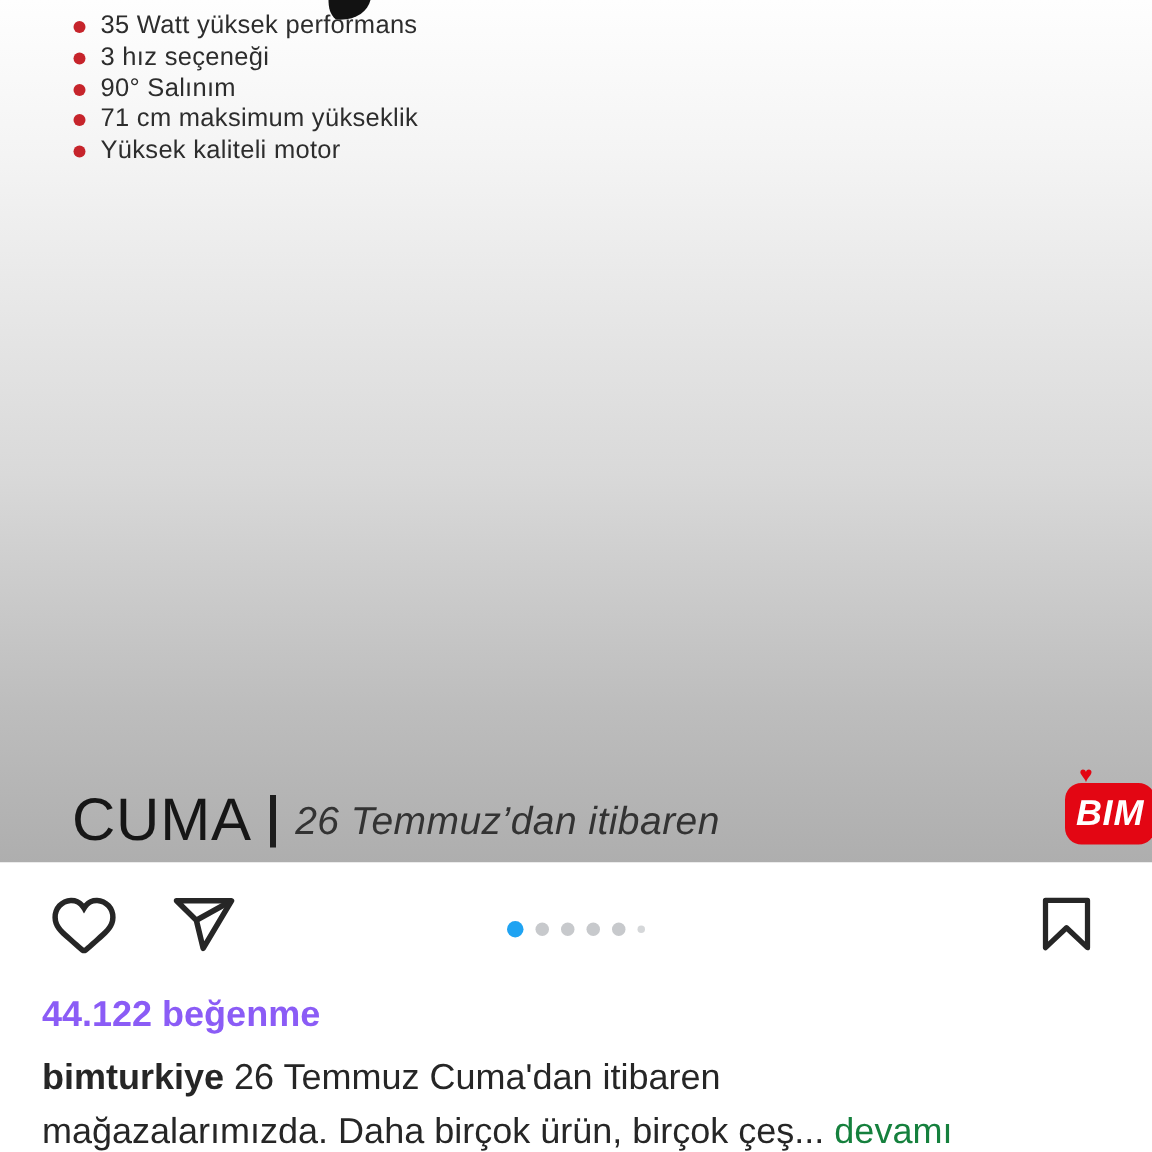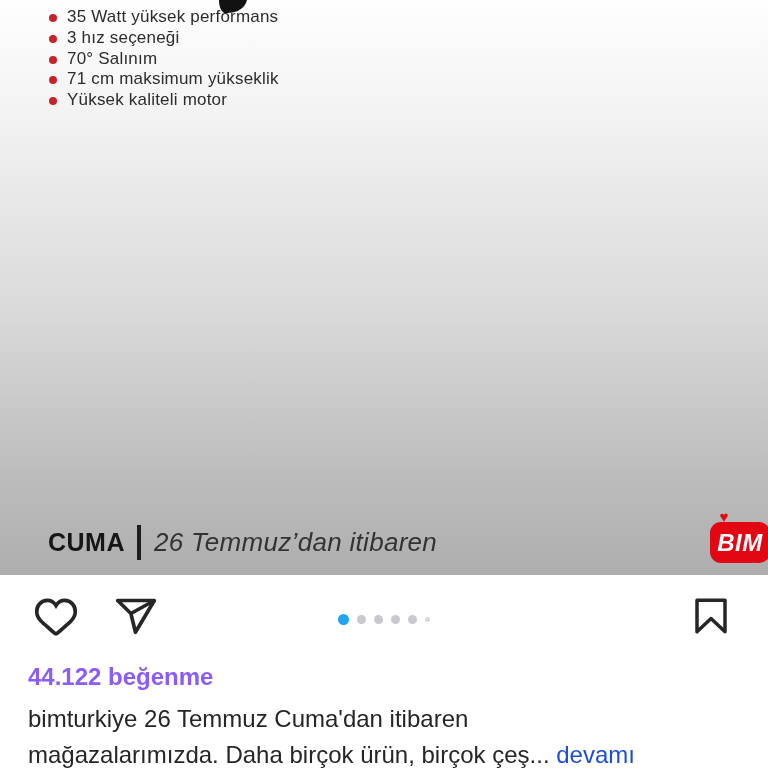--- a/index.html
+++ b/index.html
@@ -44,21 +44,21 @@
   .fan-grille { position:absolute; left:8px; top:40px; width:62px; height:268px;
       background-image:
         repeating-linear-gradient(180deg,#f4f4f4 0 3px,transparent 3px 34px),
         linear-gradient(90deg,rgba(45,45,45,.4) 0,rgba(255,255,255,0) 22%,rgba(255,255,255,.5) 78%,rgba(220,220,220,.65) 100%),
         repeating-linear-gradient(90deg,#454545 0 2.5px,#d2d2d2 2.5px 4px,#f1f1f1 4px 7.5px); }
   .fan-flutes { position:absolute; left:3px; top:308px; width:76px; height:126px;
       background:repeating-linear-gradient(90deg,#e2e2e2 0 2px,#fdfdfd 2px 7px); }
 
   
   .banner { position:absolute; left:48px; top:525px; display:flex; align-items:center; }
-  .banner-day { font-size:25px; font-weight:700; color:#161616; letter-spacing:.5px; }
+  .banner-day { font-size:40px; font-weight:400; color:#161616; letter-spacing:.5px; }
   .banner-sep { width:4px; height:35px; background:#1d1d1d; margin:0 13px 0 12px; }
   .banner-sub { font-size:26px; font-weight:400; color:#333; letter-spacing:.3px;font-style:italic; }
 
   .bim { position:absolute; left:694px; top:511px; width:60px; height:54px; }
   .bim-heart { position:absolute; left:0; right:0; top:-1px; text-align:center;
                color:#e30613; font-size:15px; line-height:14px; }
   .bim-box { position:absolute; left:16px; top:11px; width:60px; height:41px;
              background:#e30613; border-radius:11px; display:flex; align-items:center;
              justify-content:center; }
   .bim-text { color:#fff; font-size:24px; font-weight:800; letter-spacing:.5px; font-style:italic; }
@@ -74,38 +74,38 @@
           align-items:center; justify-content:center; }
   .dots span { border-radius:50%; background:#c7c9cc; }
   .dot-lg { width:9px; height:9px; }
   .dot-active { width:11px; height:11px; background:#1fa3f2 !important; }
   .dot-sm { width:5px; height:5px; opacity:.75; }
 
   .likes { position:absolute; left:28px; top:88px; font-size:24px; font-weight:700;
            color:#8b5cf6; cursor:pointer; }
   .caption { position:absolute; left:28px; top:126px; width:716px; font-size:24px;
              color:#262626; line-height:36px; }
-  .caption .uname { font-weight:400; cursor:pointer; }
-  .caption .more { color:#1d4ed8; cursor:pointer; }
+  .caption .uname { font-weight:700; cursor:pointer; }
+  .caption .more { color:#15803d; cursor:pointer; }
 </style>
 </head>
 <body>
 
 <div class="stage">
 
   <div class="photo">
 
     <svg class="cut-letter" width="32" height="14" viewBox="0 0 32 14">
       <path d="M3 0 L31 0 C29 8 21 14 8 13 C4 10 3 5 3 0 Z" fill="#121212"></path>
     </svg>
 
     <ul class="features">
       <li><span class="dot"></span><span>35 Watt yüksek performans</span></li>
       <li><span class="dot"></span><span>3 hız seçeneği</span></li>
-      <li><span class="dot"></span><span>70° Salınım</span></li>
+      <li><span class="dot"></span><span>90° Salınım</span></li>
       <li><span class="dot"></span><span>71 cm maksimum yükseklik</span></li>
       <li><span class="dot"></span><span>Yüksek kaliteli motor</span></li>
     </ul>
 
 
     <div class="banner">
       <span class="banner-day">CUMA</span>
       <span class="banner-sep"></span>
       <span class="banner-sub">26 Temmuz’dan itibaren</span>
     </div>

